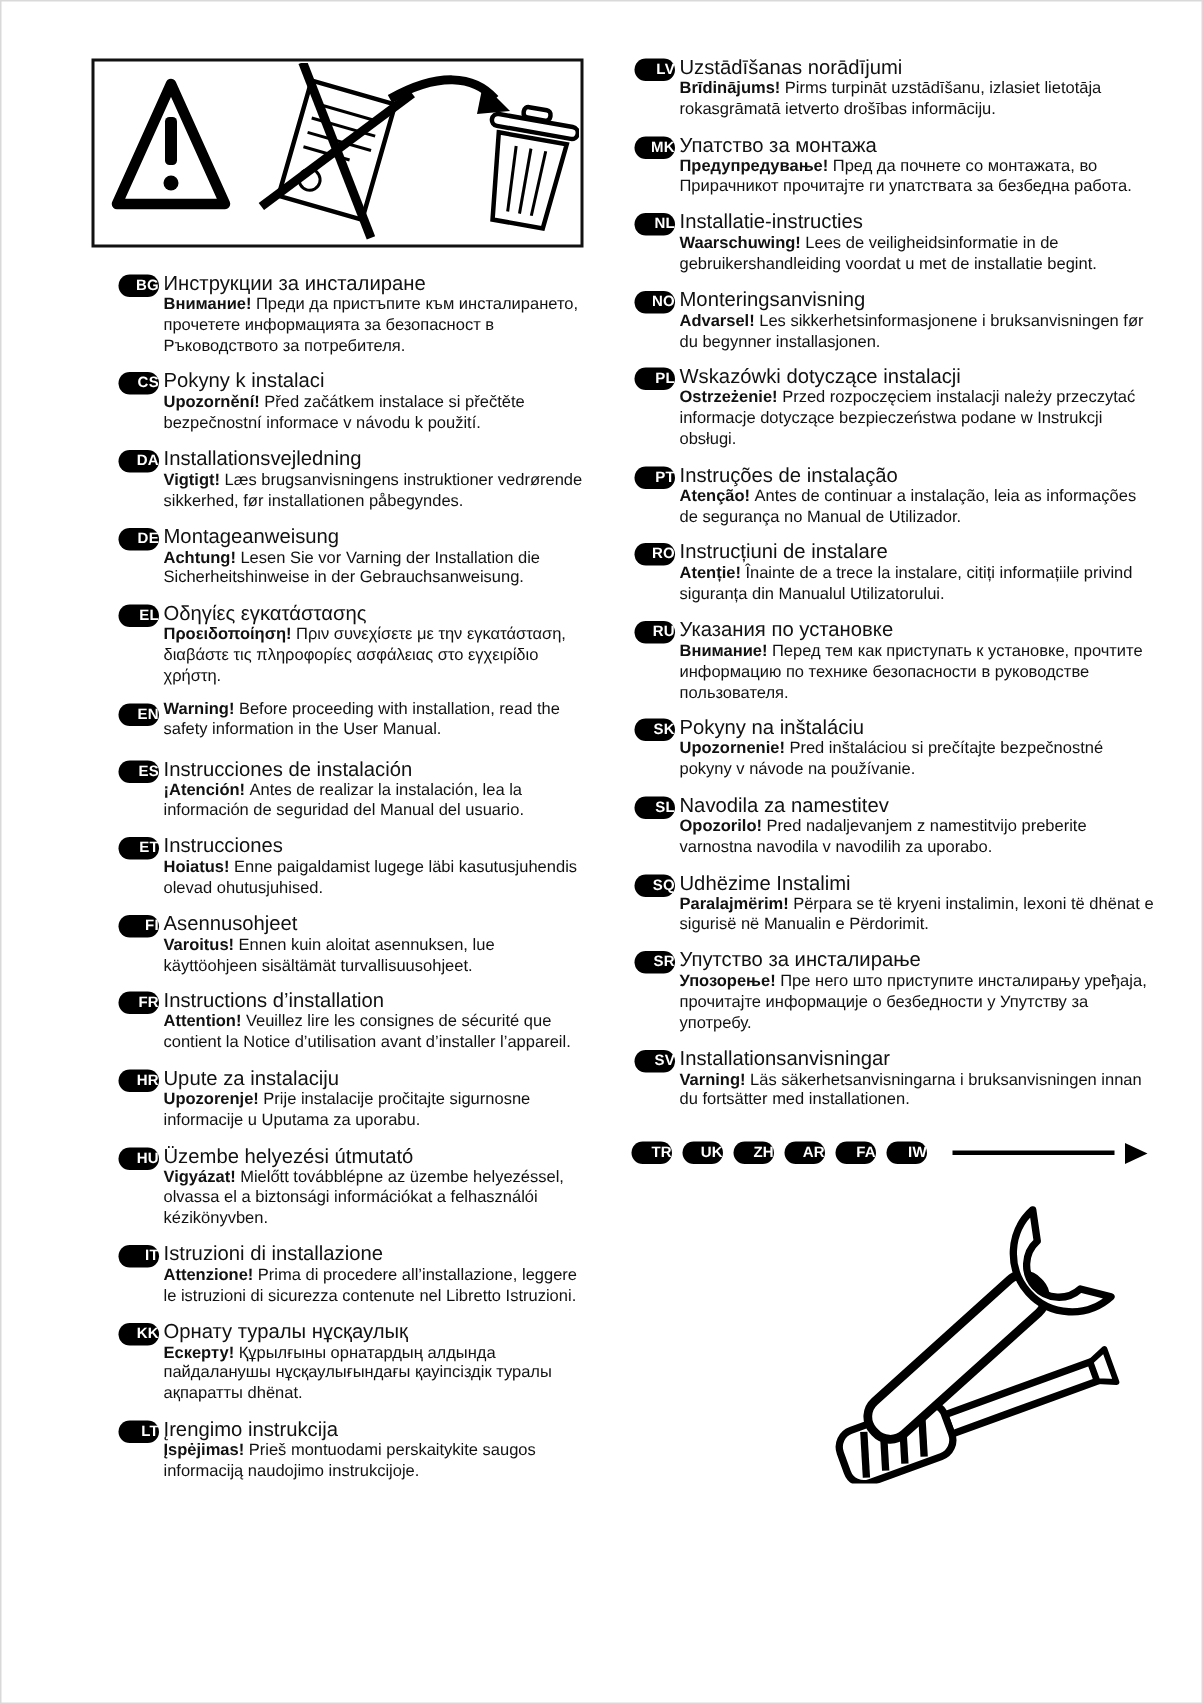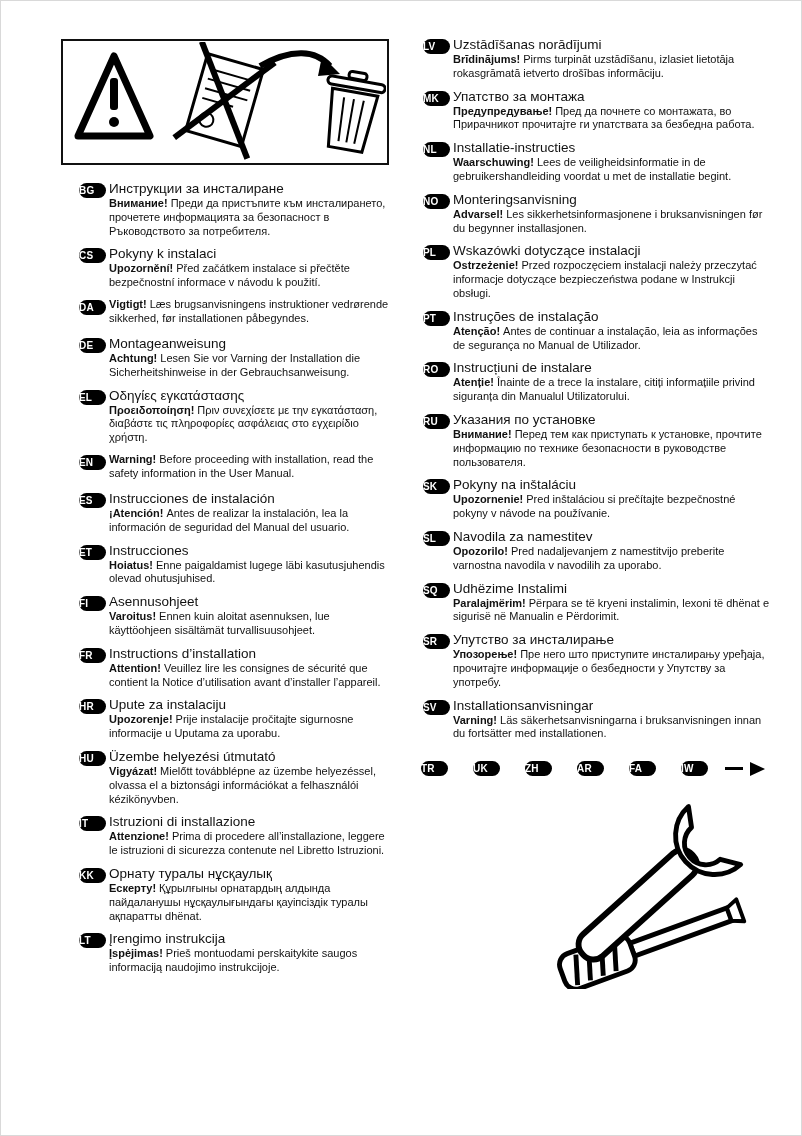--- a/index.html
+++ b/index.html
@@ -14,21 +14,21 @@
   .col-right{width:366px;}
 
   .warning-box{
     width:328px;height:126px;border:2px solid #111;box-sizing:border-box;
     margin:2px 0 16px 0;display:flex;align-items:center;justify-content:center;
   }
 
   .entry{position:relative;padding-left:48px;margin-bottom:8px;min-height:30px;}
   .badge{
     display:inline-block;background:#000;color:#fff;font-weight:700;font-size:10px;
-    width:27px;height:15px;line-height:15px;text-align:left;border-radius:9px;
+    width:27px;height:15px;line-height:15px;text-align:right;border-radius:9px;
     letter-spacing:.2px;
   }
   .entry .badge{position:absolute;left:18px;top:2px;}
   .entry-title{font-size:13.5px;line-height:16px;}
   .entry-body{font-size:11px;line-height:13.8px;}
   .entry-body b{margin-right:3px;}
 
   .codes-row{display:flex;align-items:center;gap:7px;margin:20px 0 0 16px;padding-right:6px;}
   .codes-row .badge{flex:none;}
   .arrow-line{flex:1;height:3px;background:#000;margin-left:10px;}
@@ -88,20 +88,21 @@
   </div>
 
   <div class="entry">
     <span class="badge">CS</span>
     <div class="entry-title">Pokyny k instalaci</div>
     <div class="entry-body"><b>Upozornění!</b><span>Před začátkem instalace si přečtěte bezpečnostní informace v návodu k použití.</span></div>
   </div>
 
   <div class="entry">
     <span class="badge">DA</span>
+    <div class="entry-title">Installationsvejledning</div>
     <div class="entry-body"><b>Vigtigt!</b><span>Læs brugsanvisningens instruktioner vedrørende sikkerhed, før installationen påbegyndes.</span></div>
   </div>
 
   <div class="entry">
     <span class="badge">DE</span>
     <div class="entry-title">Montageanweisung</div>
     <div class="entry-body"><b>Achtung!</b><span>Lesen Sie vor Varning der Installation die Sicherheitshinweise in der Gebrauchsanweisung.</span></div>
   </div>
 
   <div class="entry">
@@ -246,21 +247,21 @@
   </div>
 
   <div class="entry">
     <span class="badge">SV</span>
     <div class="entry-title">Installationsanvisningar</div>
     <div class="entry-body"><b>Varning!</b><span>Läs säkerhetsanvisningarna i bruksanvisningen innan du fortsätter med installationen.</span></div>
   </div>
 </div>
 
       <div class="codes-row">
-        <span style="display:flex;gap:25px;">
+        <span style="display:flex;gap:7px;">
             <span class="badge">TR</span>
             <span class="badge">UK</span>
             <span class="badge">ZH</span>
             <span class="badge">AR</span>
             <span class="badge">FA</span>
             <span class="badge">IW</span>
           </span>
         <span class="arrow-line"></span>
         <span class="arrow-head"></span>
       </div>

